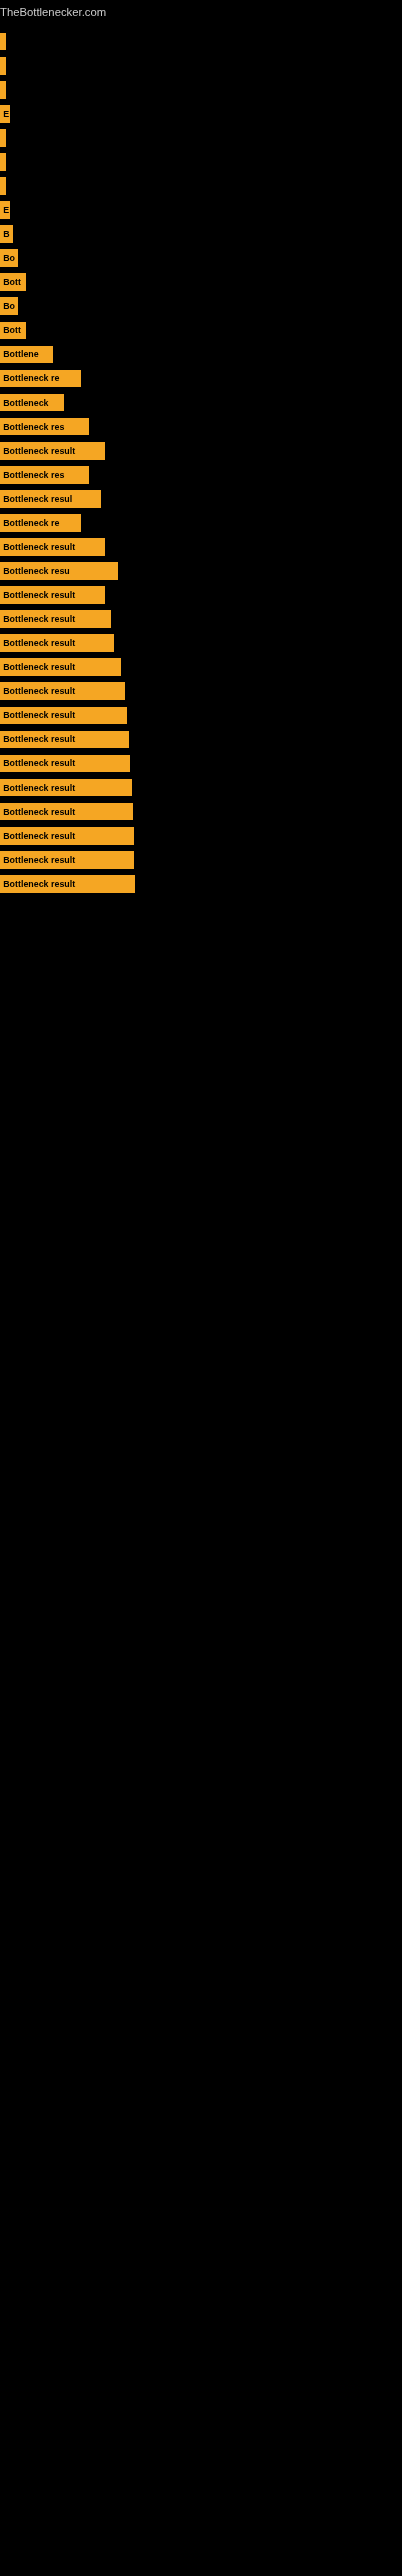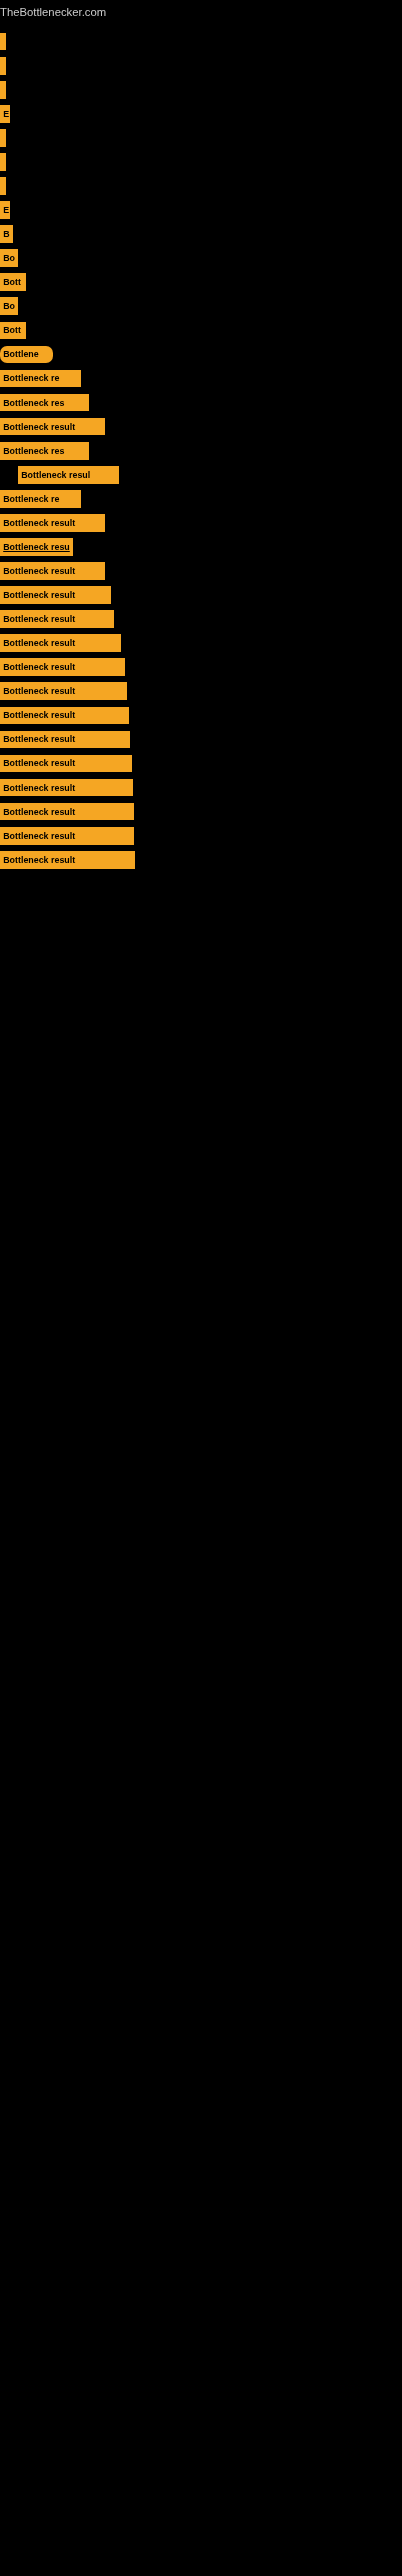--- a/index.html
+++ b/index.html
@@ -77,45 +77,48 @@
     <div class="bar-row">
       <div class="bar-label" style="width: 26px;">Bott</div>
     </div>
     <div class="bar-row">
       <div class="bar-label" style="width: 17.7px;">Bo</div>
     </div>
     <div class="bar-row">
       <div class="bar-label" style="width: 26px;">Bott</div>
     </div>
     <div class="bar-row">
-      <div class="bar-label" style="width: 53px; border-radius: 7px;">Bottlene</div>
+      <div class="bar-label" style="width: 53px;">Bottlene</div>
     </div>
     <div class="bar-row">
       <div class="bar-label" style="width: 81px;">Bottleneck re</div>
+    </div>
+    <div class="bar-row">
+      <div class="bar-label" style="width: 64px;">Bottleneck</div>
     </div>
     <div class="bar-row">
       <div class="bar-label" style="width: 89px;">Bottleneck res</div>
     </div>
     <div class="bar-row">
       <div class="bar-label" style="width: 105px;">Bottleneck result</div>
     </div>
     <div class="bar-row">
       <div class="bar-label" style="width: 89px;">Bottleneck res</div>
     </div>
     <div class="bar-row">
-      <div class="bar-label" style="width: 101px; margin-left: 18px;">Bottleneck resul</div>
+      <div class="bar-label" style="width: 101px;">Bottleneck resul</div>
     </div>
     <div class="bar-row">
       <div class="bar-label" style="width: 81px;">Bottleneck re</div>
     </div>
     <div class="bar-row">
       <div class="bar-label" style="width: 105px;">Bottleneck result</div>
     </div>
     <div class="bar-row">
-      <div class="bar-label" style="width: 73px; text-decoration: underline;">Bottleneck resu</div>
+      <div class="bar-label" style="width: 118px;">Bottleneck resu</div>
     </div>
     <div class="bar-row">
       <div class="bar-label" style="width: 105px;">Bottleneck result</div>
     </div>
     <div class="bar-row">
       <div class="bar-label" style="width: 111px;">Bottleneck result</div>
     </div>
     <div class="bar-row">
       <div class="bar-label" style="width: 114px;">Bottleneck result</div>
     </div>

